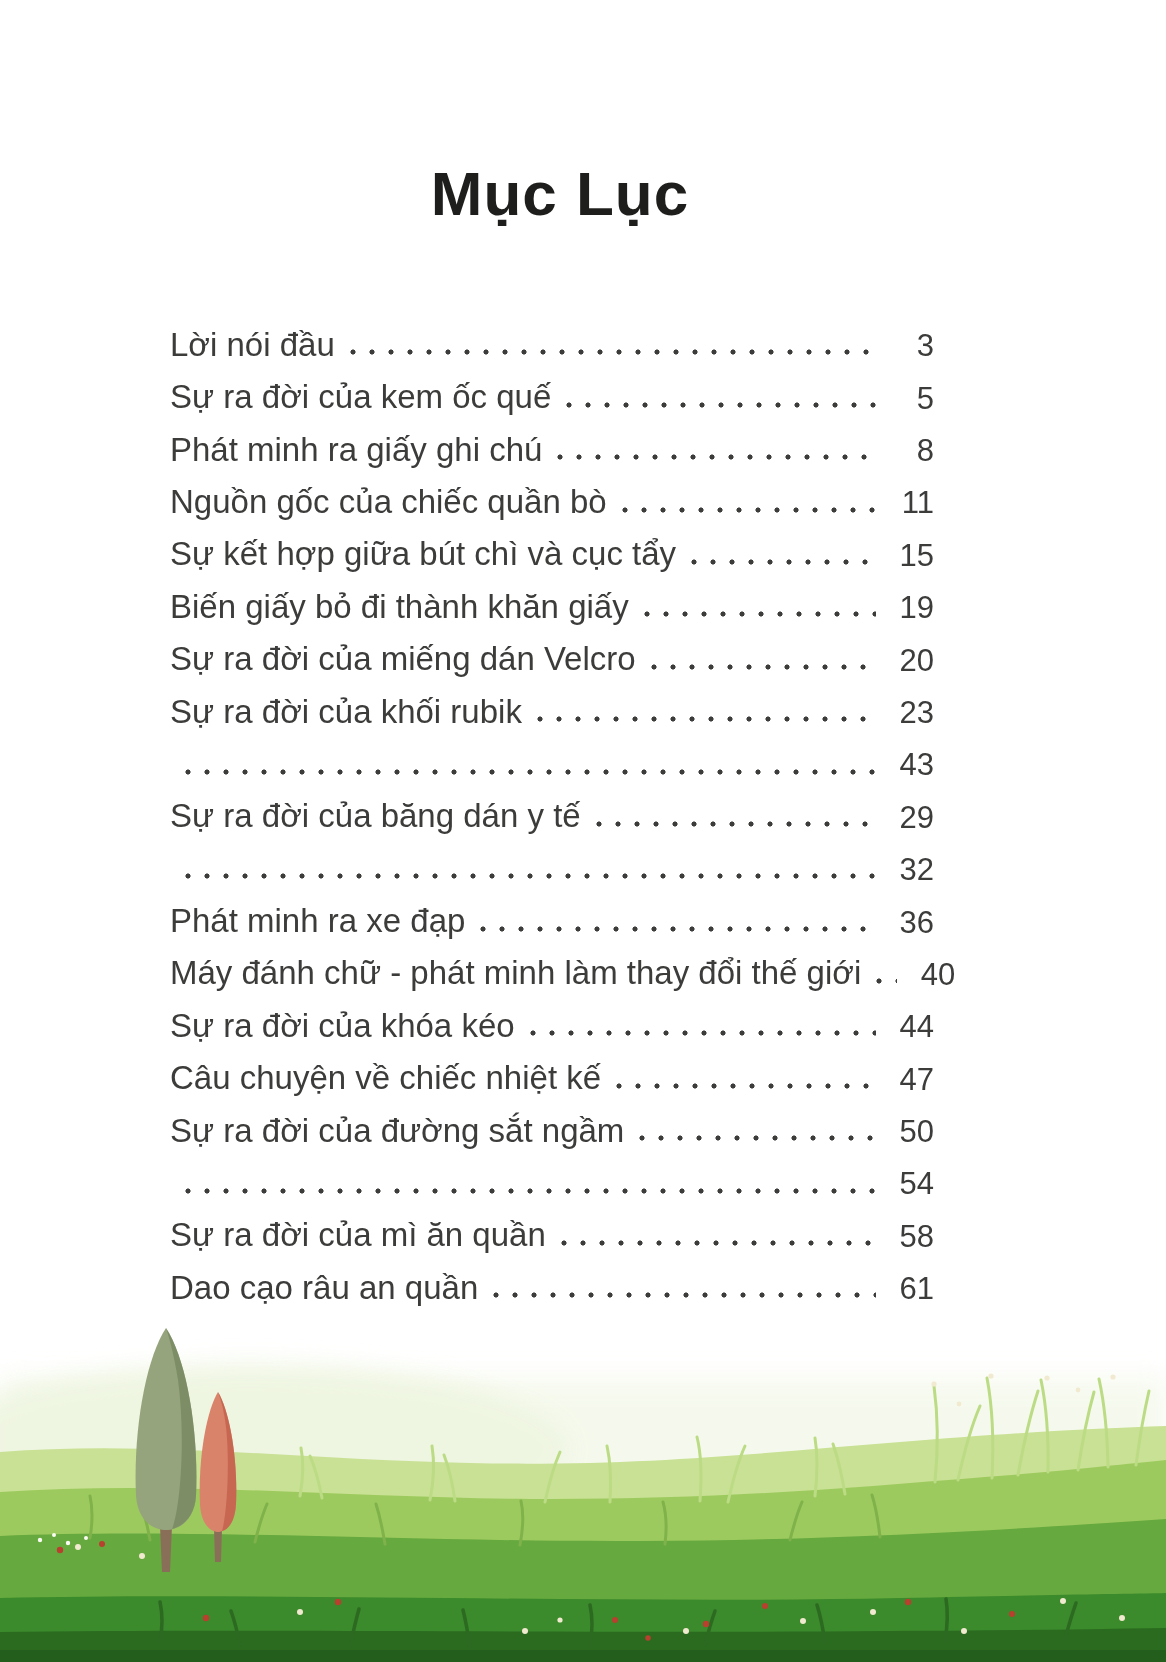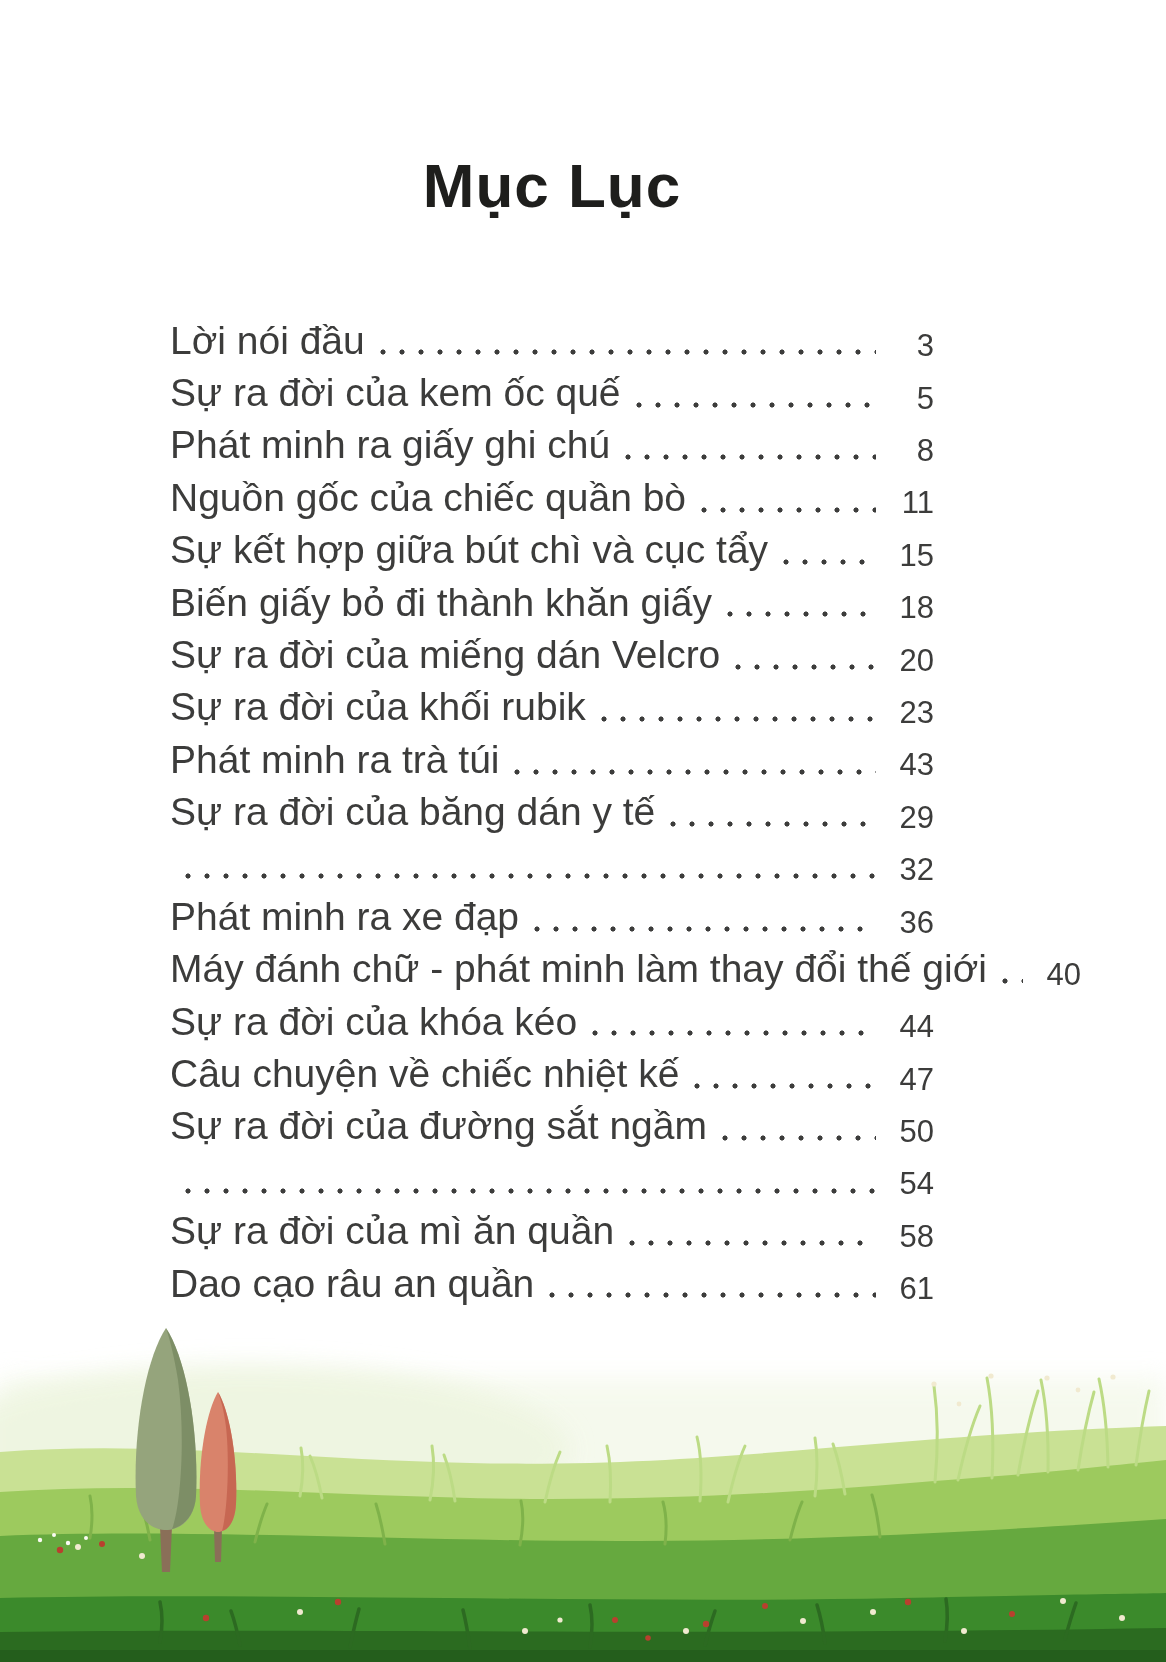--- a/index.html
+++ b/index.html
@@ -9,40 +9,40 @@
     height: 1662px;
     background: #ffffff;
     overflow: hidden;
     font-family: "Liberation Sans", sans-serif;
   }
   .title {
     position: absolute;
     top: 150px;
     left: 170px;
     width: 764px;
-    margin: 0;
+    margin: 8px;
     text-align: center;
     font-size: 62px;
     font-weight: 700;
     letter-spacing: 1px;
     color: #1e1e1c;
   }
   .toc {
     position: absolute;
     top: 312px;
     left: 170px;
     width: 764px;
   }
   .toc-row {
     display: flex;
     align-items: flex-end;
     height: 52.4px;
   }
   .toc-title {
-    font-size: 39px;
+    font-size: 33px;
     line-height: 1.2;
     color: #3c3c3b;
     white-space: nowrap;
   }
   .toc-leader {
     flex: 1;
     min-width: 22px;
     height: 10px;
     margin: 0 10px 7px 14px;
     background-image: radial-gradient(circle at 4px 5px, #3c3c3b 2.2px, transparent 2.9px);
@@ -95,34 +95,33 @@
     <span class="toc-page">11</span>
   </div>
       <div class="toc-row">
     <span class="toc-title">Sự kết hợp giữa bút chì và cục tẩy</span>
     <span class="toc-leader"></span>
     <span class="toc-page">15</span>
   </div>
       <div class="toc-row">
     <span class="toc-title">Biến giấy bỏ đi thành khăn giấy</span>
     <span class="toc-leader"></span>
-    <span class="toc-page">18</span>
+    <span class="toc-page">19</span>
   </div>
       <div class="toc-row">
     <span class="toc-title">Sự ra đời của miếng dán Velcro</span>
     <span class="toc-leader"></span>
     <span class="toc-page">20</span>
   </div>
       <div class="toc-row">
     <span class="toc-title">Sự ra đời của khối rubik</span>
     <span class="toc-leader"></span>
     <span class="toc-page">23</span>
   </div>
       <div class="toc-row">
-    <span class="toc-title">Phát minh ra trà túi</span>
     <span class="toc-leader"></span>
     <span class="toc-page">43</span>
   </div>
       <div class="toc-row">
     <span class="toc-title">Sự ra đời của băng dán y tế</span>
     <span class="toc-leader"></span>
     <span class="toc-page">29</span>
   </div>
       <div class="toc-row">
     <span class="toc-leader"></span>

